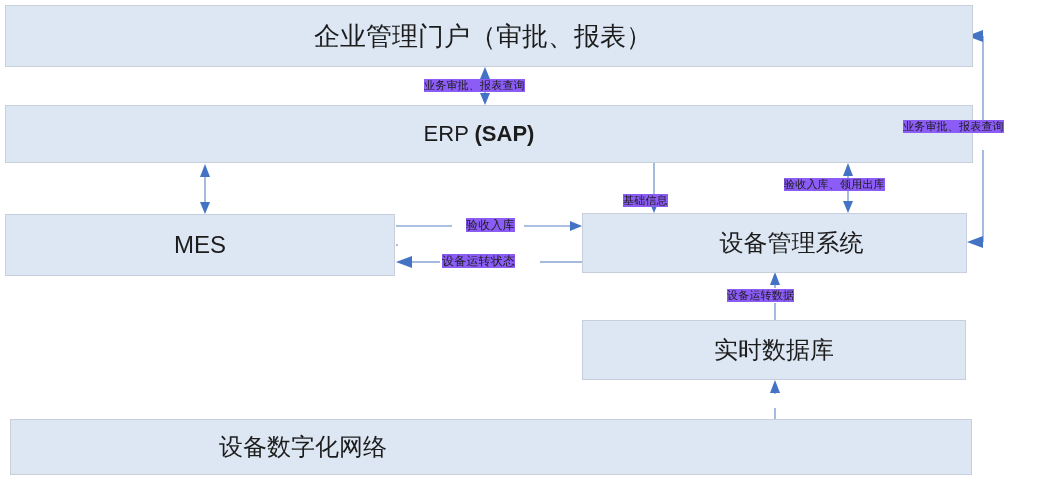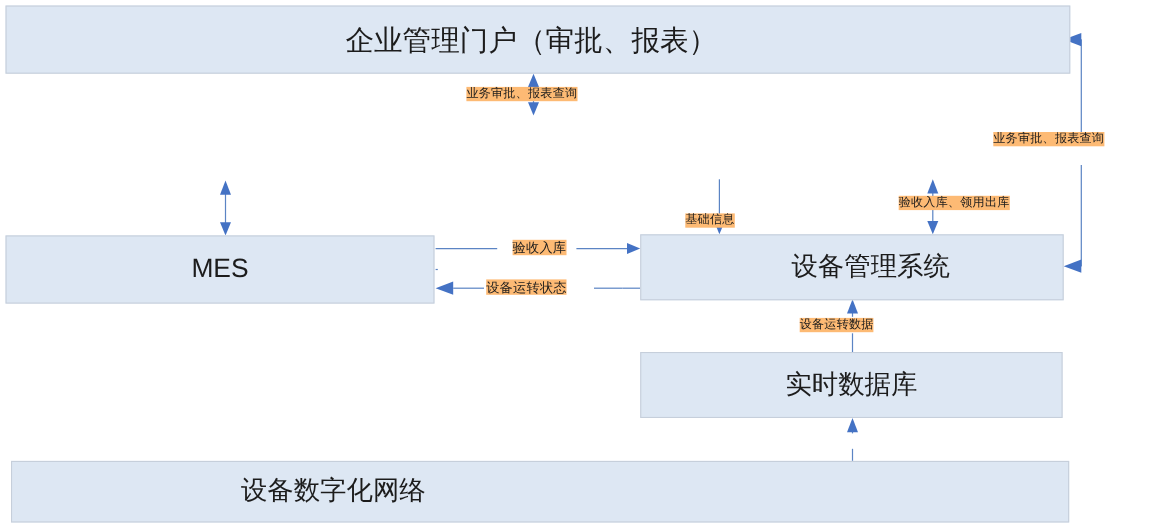--- a/index.html
+++ b/index.html
@@ -47,21 +47,21 @@
   #node-network .label { transform: translateX(-188px); }
 
   .bold { font-weight: bold; }
 
   
   .edge-label {
     position: absolute;
     font-size: 11px;
     color: #1c1c1c;
     white-space: nowrap;
-    background: #fdba74;
+    background: #8b5cf6;
     line-height: 1.2;
     letter-spacing: 0.2px;
   }
   .edge-label.sz12 { font-size: 12px; }
 
   svg#wires {
     position: absolute;
     left: 0; top: 0;
     width: 1055px;
     height: 481px;
@@ -139,20 +139,23 @@
       <line x1="983" y1="242" x2="978" y2="242" class="thin"></line>
       <polygon points="967,36 983,30 983,42"></polygon>
       <polygon points="967,242 983,236 983,248"></polygon>
     </g>
   </svg>
 
   <div class="node" id="node-portal">
     <span class="label">企业管理门户（审批、报表）</span>
   </div>
 
+  <div class="node" id="node-erp">
+    <span class="label"><span>ERP </span><span class="bold">(SAP)</span></span>
+  </div>
 
   <div class="node" id="node-mes">
     <span class="label">MES</span>
   </div>
 
   <div class="node" id="node-eqmgmt">
     <span class="label">设备管理系统</span>
   </div>
 
   <div class="node" id="node-rtdb">
@@ -162,21 +165,21 @@
   <div class="node" id="node-network">
     <span class="label">设备数字化网络</span>
   </div>
 
   <div class="edge-label" style="left:424px; top:79px;">业务审批、报表查询</div>
 
   <div class="edge-label" style="left:903px; top:120px;">业务审批、报表查询</div>
 
   <div class="edge-label" style="left:623px; top:178px;margin-top:16px;">基础信息</div>
 
-  <div class="edge-label" style="left:784px; top:178px;margin-left:33px;">验收入库、领用出库</div>
+  <div class="edge-label" style="left:784px; top:178px;">验收入库、领用出库</div>
 
   <div class="edge-label sz12" style="left:466px; top:218px;">验收入库</div>
 
   <div class="edge-label sz12" style="left:442px; top:254px;">设备运转状态</div>
 
   <div class="edge-label" style="left:727px; top:289px;">设备运转数据</div>
 
 
 </div>
 

